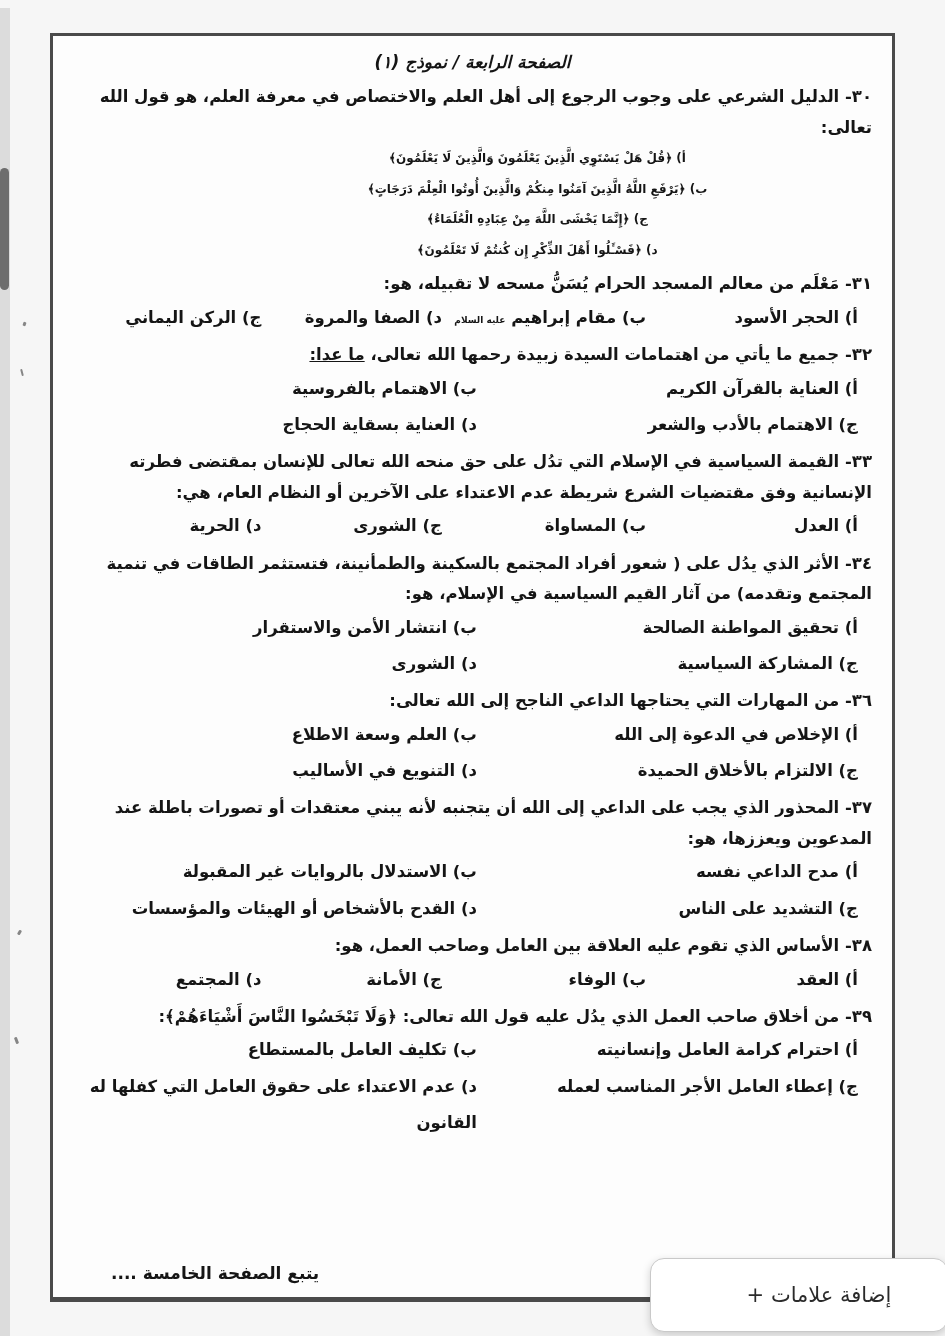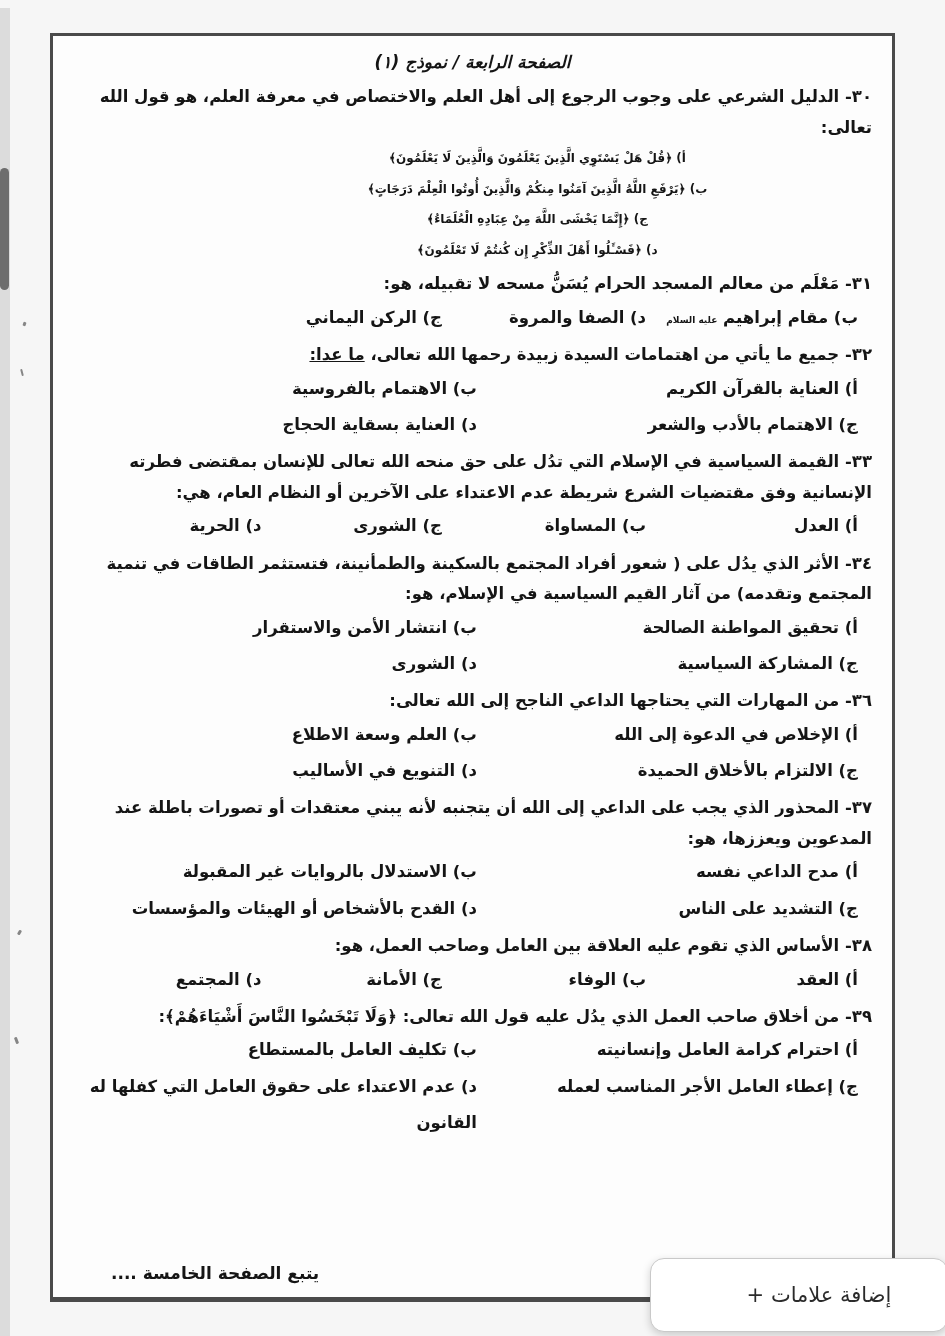--- a/index.html
+++ b/index.html
@@ -88,20 +88,21 @@
       <p class="opt">أ) ﴿قُلْ هَلْ يَسْتَوِي الَّذِينَ يَعْلَمُونَ وَالَّذِينَ لَا يَعْلَمُونَ﴾</p>
       <p class="opt">ب) ﴿يَرْفَعِ اللَّهُ الَّذِينَ آمَنُوا مِنكُمْ وَالَّذِينَ أُوتُوا الْعِلْمَ دَرَجَاتٍ﴾</p>
       <p class="opt">ج) ﴿إِنَّمَا يَخْشَى اللَّهَ مِنْ عِبَادِهِ الْعُلَمَاءُ﴾</p>
       <p class="opt">د) ﴿فَسْـَٔلُوا أَهْلَ الذِّكْرِ إِن كُنتُمْ لَا تَعْلَمُونَ﴾</p>
     </div>
   </section>
 
   <section class="q">
     <p class="stem">٣١- مَعْلَم من معالم المسجد الحرام يُسَنُّ مسحه لا تقبيله، هو:</p>
     <div class="opts row4">
+      <p class="opt">أ) الحجر الأسود</p>
       <p class="opt"><span>ب) مقام إبراهيم</span> <span class="honorific">عليه السلام</span></p>
       <p class="opt">د) الصفا والمروة</p>
       <p class="opt">ج) الركن اليماني</p>
     </div>
   </section>
 
   <section class="q">
     <p class="stem"><span>٣٢- جميع ما يأتي من اهتمامات السيدة زبيدة رحمها الله تعالى، </span><span class="u">ما عدا:</span></p>
     <div class="opts grid2">
       <p class="opt">أ) العناية بالقرآن الكريم</p>

